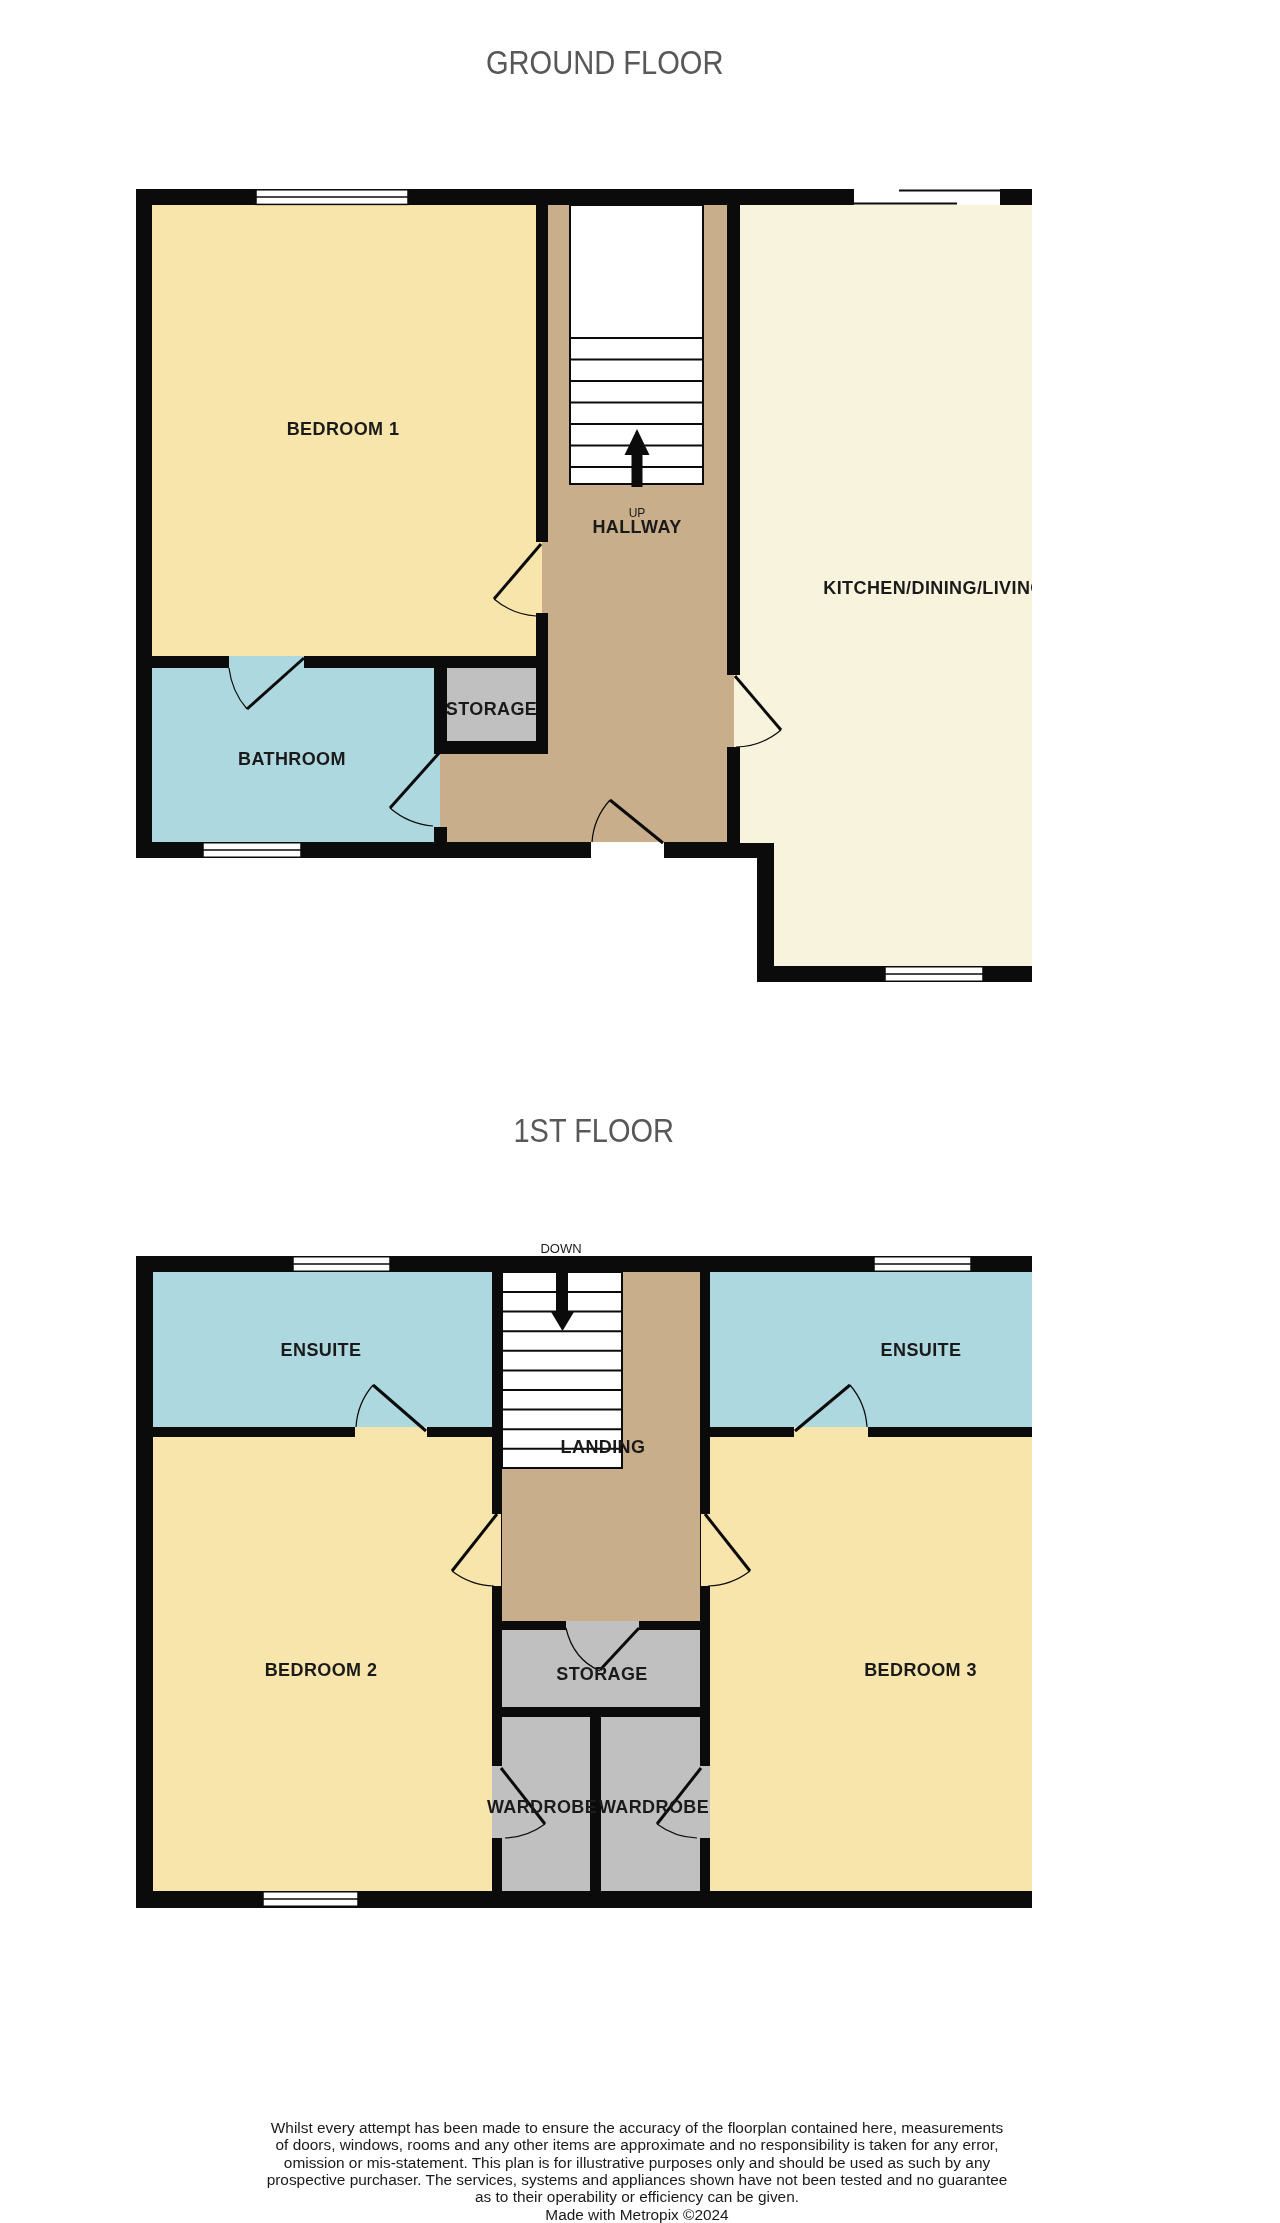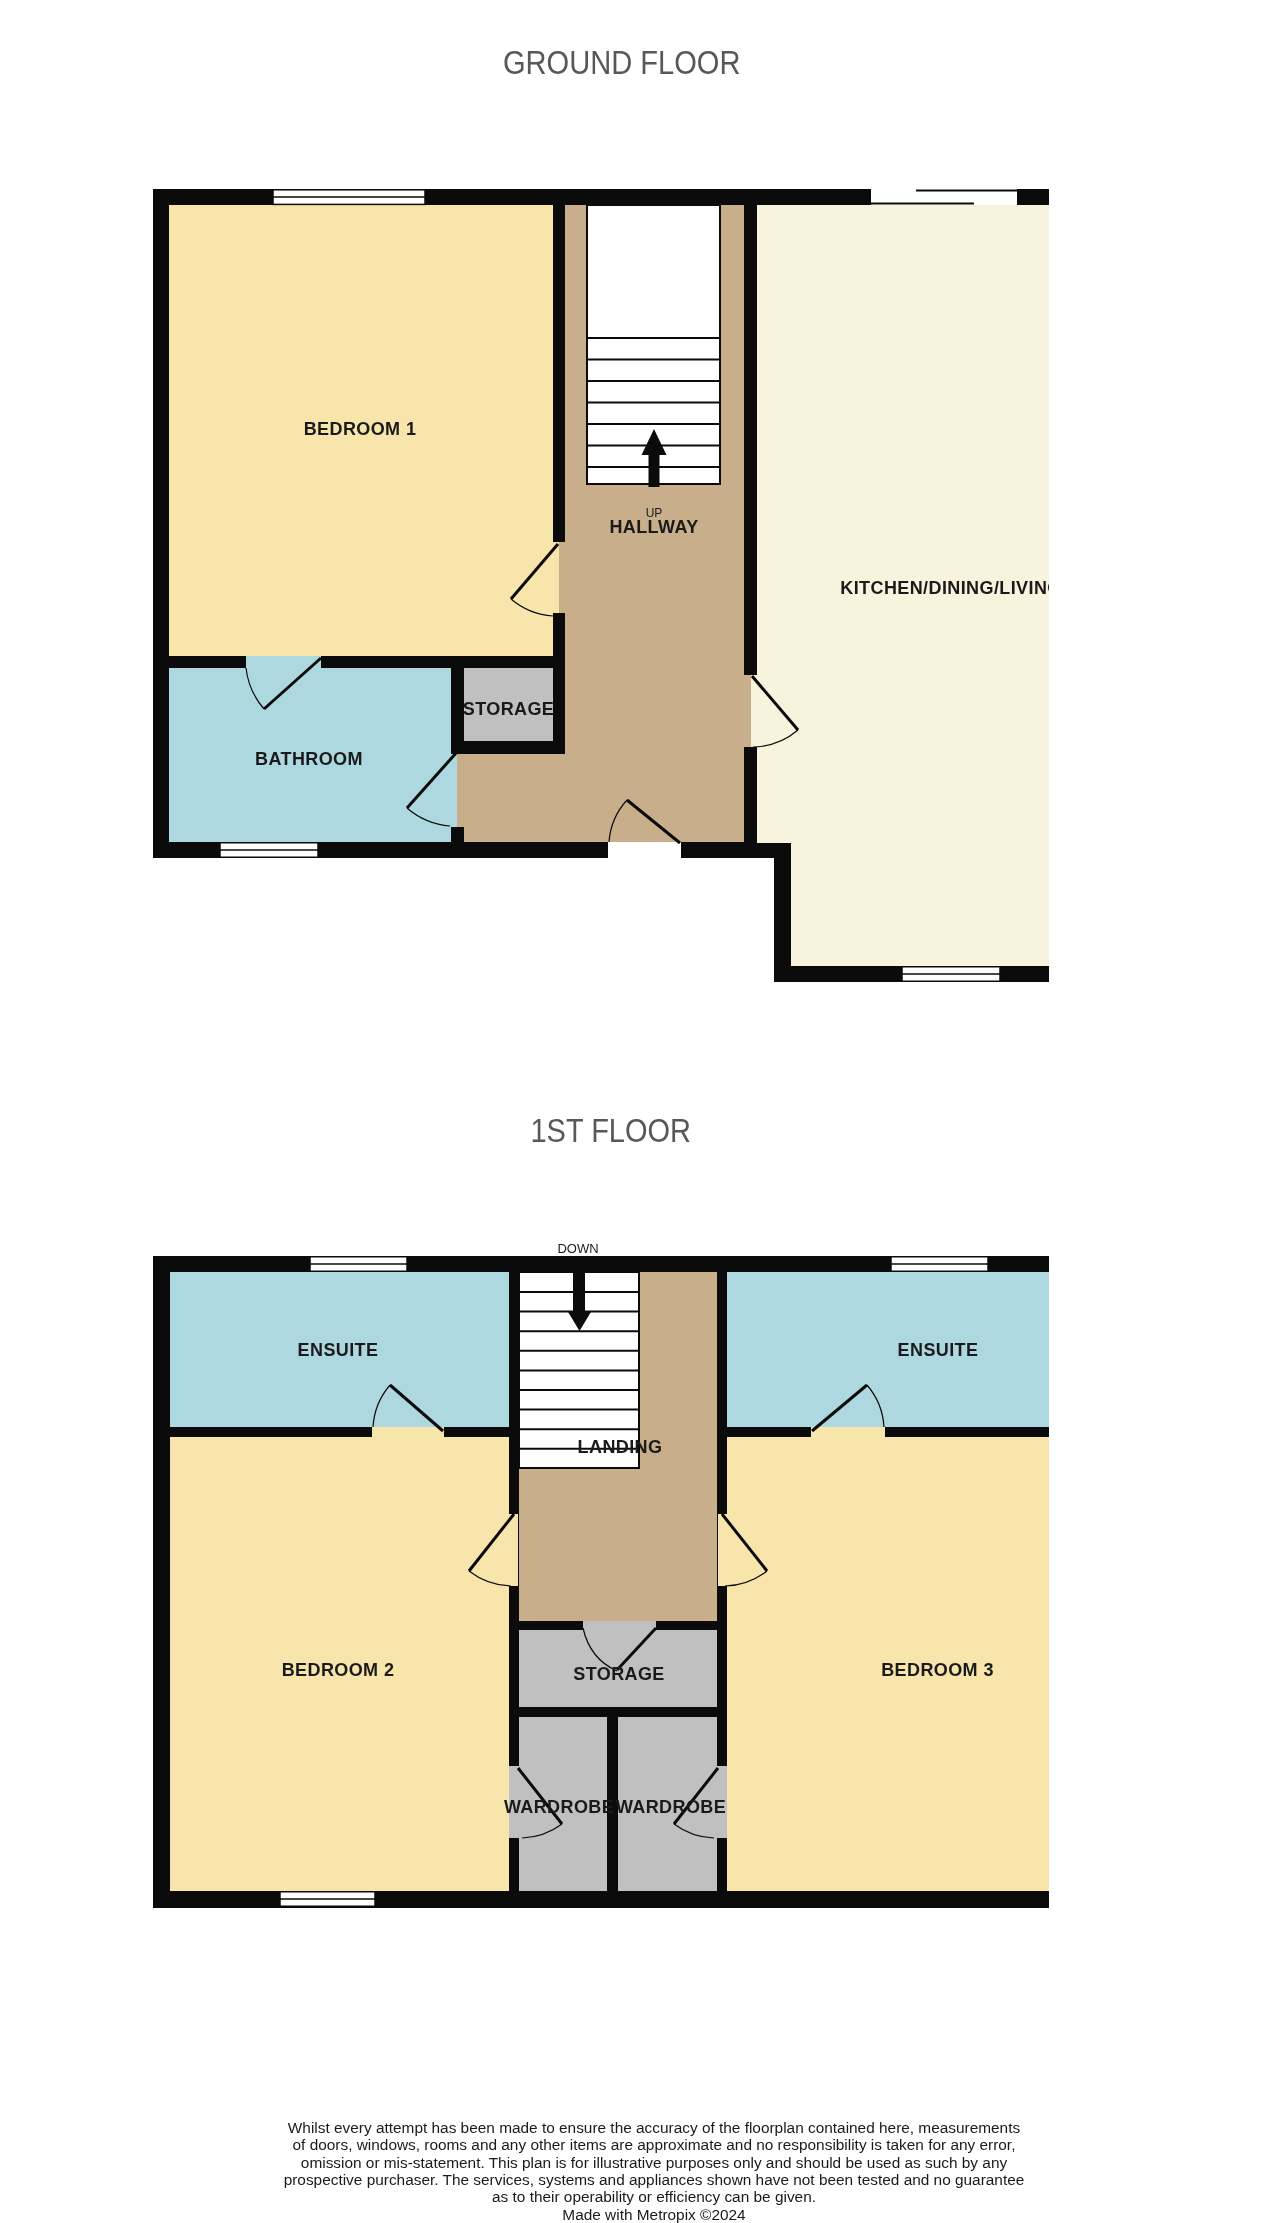--- a/index.html
+++ b/index.html
@@ -1,16 +1,16 @@
 <!DOCTYPE html>
 <html><head>
 <meta charset="utf-8">
 <style>
   html,body{margin:0;padding:0;background:#ffffff;}
-  .page{position:relative;width:1032px;height:2223px;background:#eab308;overflow:hidden;margin-left:17px;}
+  .page{position:relative;width:1032px;height:2223px;background:#eab308;overflow:hidden;}
   svg{display:block;}
   text{font-family:"Liberation Sans", sans-serif;}
   .room{font-weight:bold;font-size:18px;fill:#1a1a1a;letter-spacing:.4px;}
   .small{font-size:12px;fill:#1a1a1a;}
   .title{font-size:34px;fill:#58585a;}
   .disc{font-size:15.4px;fill:#1a1a1a;}
 </style>
 </head>
 <body>
 <div class="page">

